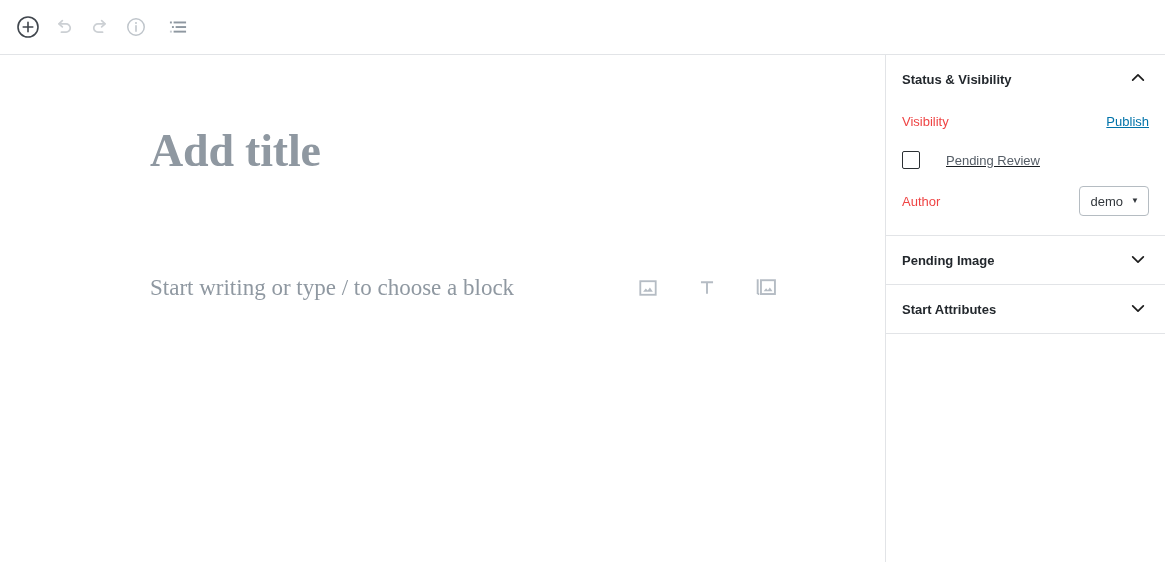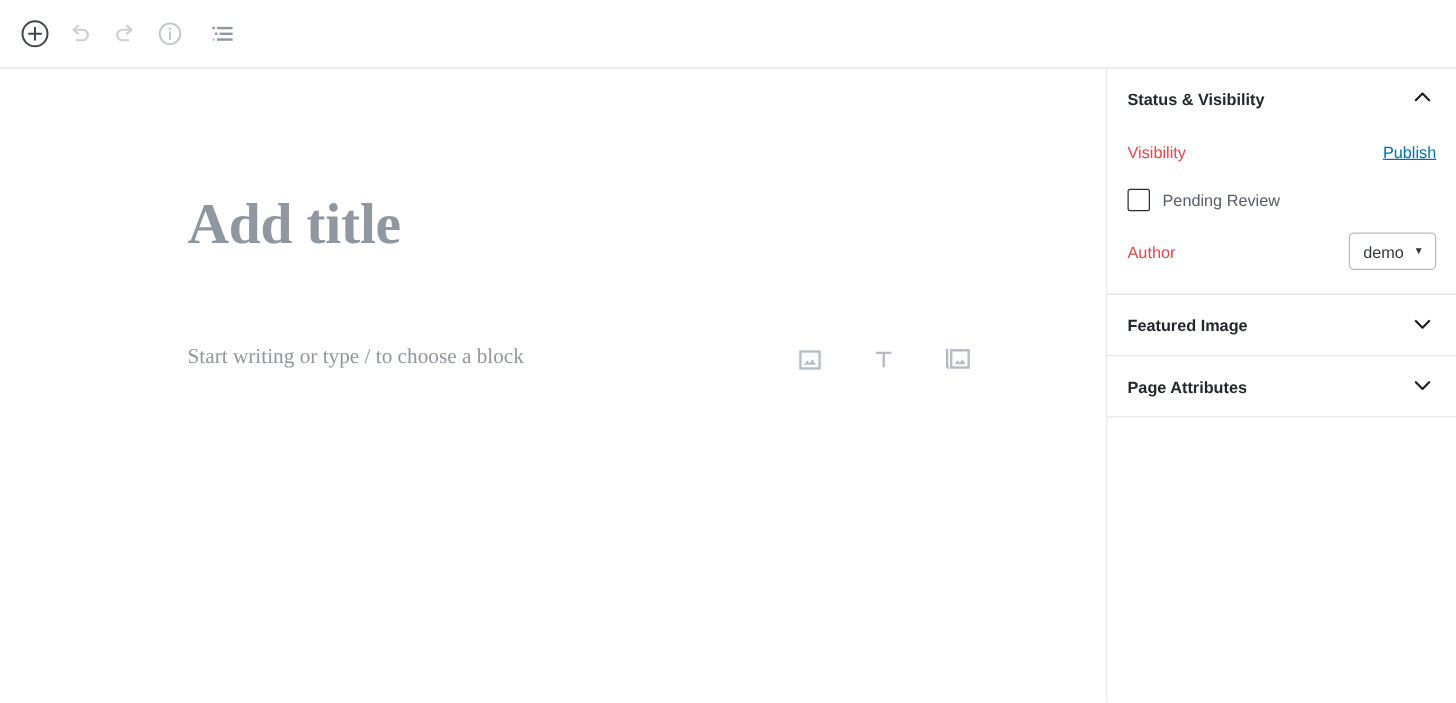--- a/index.html
+++ b/index.html
@@ -55,40 +55,40 @@
   
   .editor-canvas {
     flex: 1;
     background: #fff;
     position: relative;
     overflow: hidden;
   }
   .post-title {
     position: absolute;
     left: 150px;
-    top: 96px;
+    top: 68px;
     font-family: "Liberation Serif", serif;
     font-size: 46px;
     font-weight: bold;
     color: #8f98a1;
     line-height: 1.2;
     letter-spacing: -0.2px;
     white-space: nowrap;
   }
   .default-block {
     position: absolute;
     left: 150px;
     top: 220px;
     width: 600px;
     display: flex;
     align-items: center;
   }
   .block-placeholder {
     font-family: "Liberation Serif", serif;
-    font-size: 17px;
+    font-size: 23px;
     color: #8f98a1;
     white-space: nowrap;
   }
   .block-quick-icons {
     position: absolute;
     left: 480px;
     top: -4px;
     display: flex;
     align-items: center;
     gap: 23px;
@@ -197,21 +197,22 @@
     background: transparent;
     border: none;
     cursor: pointer;
     padding: 0;
     font-family: "Liberation Sans", sans-serif;
   }
   .checkbox-row {
     display: flex;
     align-items: center;
     min-height: 38px;
-    gap: 10px;
+    gap: 26px;
+    text-decoration: underline;
   }
   .cbox {
     width: 18px;
     height: 18px;
     border: 1.5px solid #2b2f33;
     background: #fff;
     border-radius: 2px;
     cursor: pointer;
     flex-shrink: 0;
   }
@@ -394,33 +395,33 @@
               <span>demo</span>
               <span class="caret">▼</span>
             </span>
           </div>
 
         </div>
       </div>
 
       <div class="panel">
         <button class="panel-header">
-          <span class="panel-title">Featured Image</span>
+          <span class="panel-title">Pending Image</span>
           <span>
             <svg width="22" height="22" viewBox="0 0 24 24" fill="none">
               <path d="M6.2 9.6L12 15.4l5.8-5.8" stroke="#1e1e1e" stroke-width="1.9" stroke-linecap="round" stroke-linejoin="round"></path>
             </svg>
           </span>
         </button>
       </div>
 
 
       <div class="panel">
         <button class="panel-header">
-          <span class="panel-title">Page Attributes</span>
+          <span class="panel-title">Start Attributes</span>
           <span>
             <svg width="22" height="22" viewBox="0 0 24 24" fill="none">
               <path d="M6.2 9.6L12 15.4l5.8-5.8" stroke="#1e1e1e" stroke-width="1.9" stroke-linecap="round" stroke-linejoin="round"></path>
             </svg>
           </span>
         </button>
       </div>
 
       <div class="sidebar-filler"></div>
 

